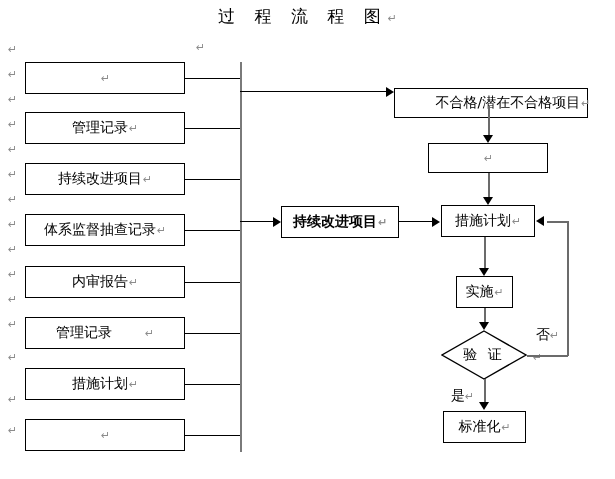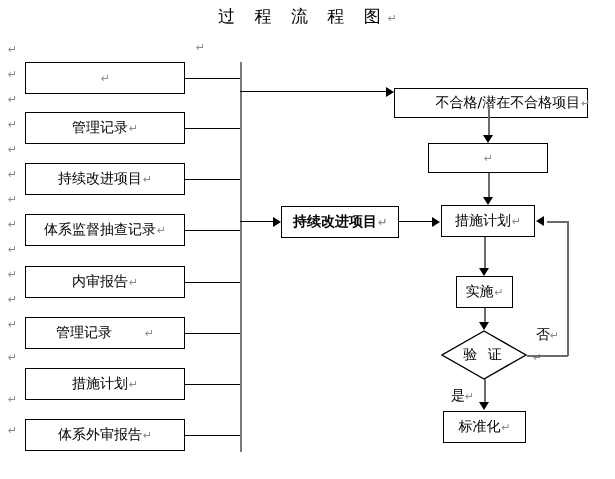--- a/index.html
+++ b/index.html
@@ -199,21 +199,20 @@
     </div>
   <div class="node src-box" style="top:317px;gap:32px;">
       <span class="lbl">管理记录</span>
       <span class="pilcrow">↵</span>
     </div>
   <div class="node src-box" style="top:368px;">
       <span class="lbl">措施计划</span>
       <span class="pilcrow">↵</span>
     </div>
   <div class="node src-box" style="top:419px;">
-      <span class="lbl">体系外审报告</span>
       <span class="pilcrow">↵</span>
     </div>
 
   <div class="line-h" style="left:185px; top:78px;  width:56px;"></div>
   <div class="line-h" style="left:185px; top:128px; width:56px;"></div>
   <div class="line-h" style="left:185px; top:179px; width:56px;"></div>
   <div class="line-h" style="left:185px; top:230px; width:56px;"></div>
   <div class="line-h" style="left:185px; top:282px; width:56px;"></div>
   <div class="line-h" style="left:185px; top:333px; width:56px;"></div>
   <div class="line-h" style="left:185px; top:384px; width:56px;"></div>

